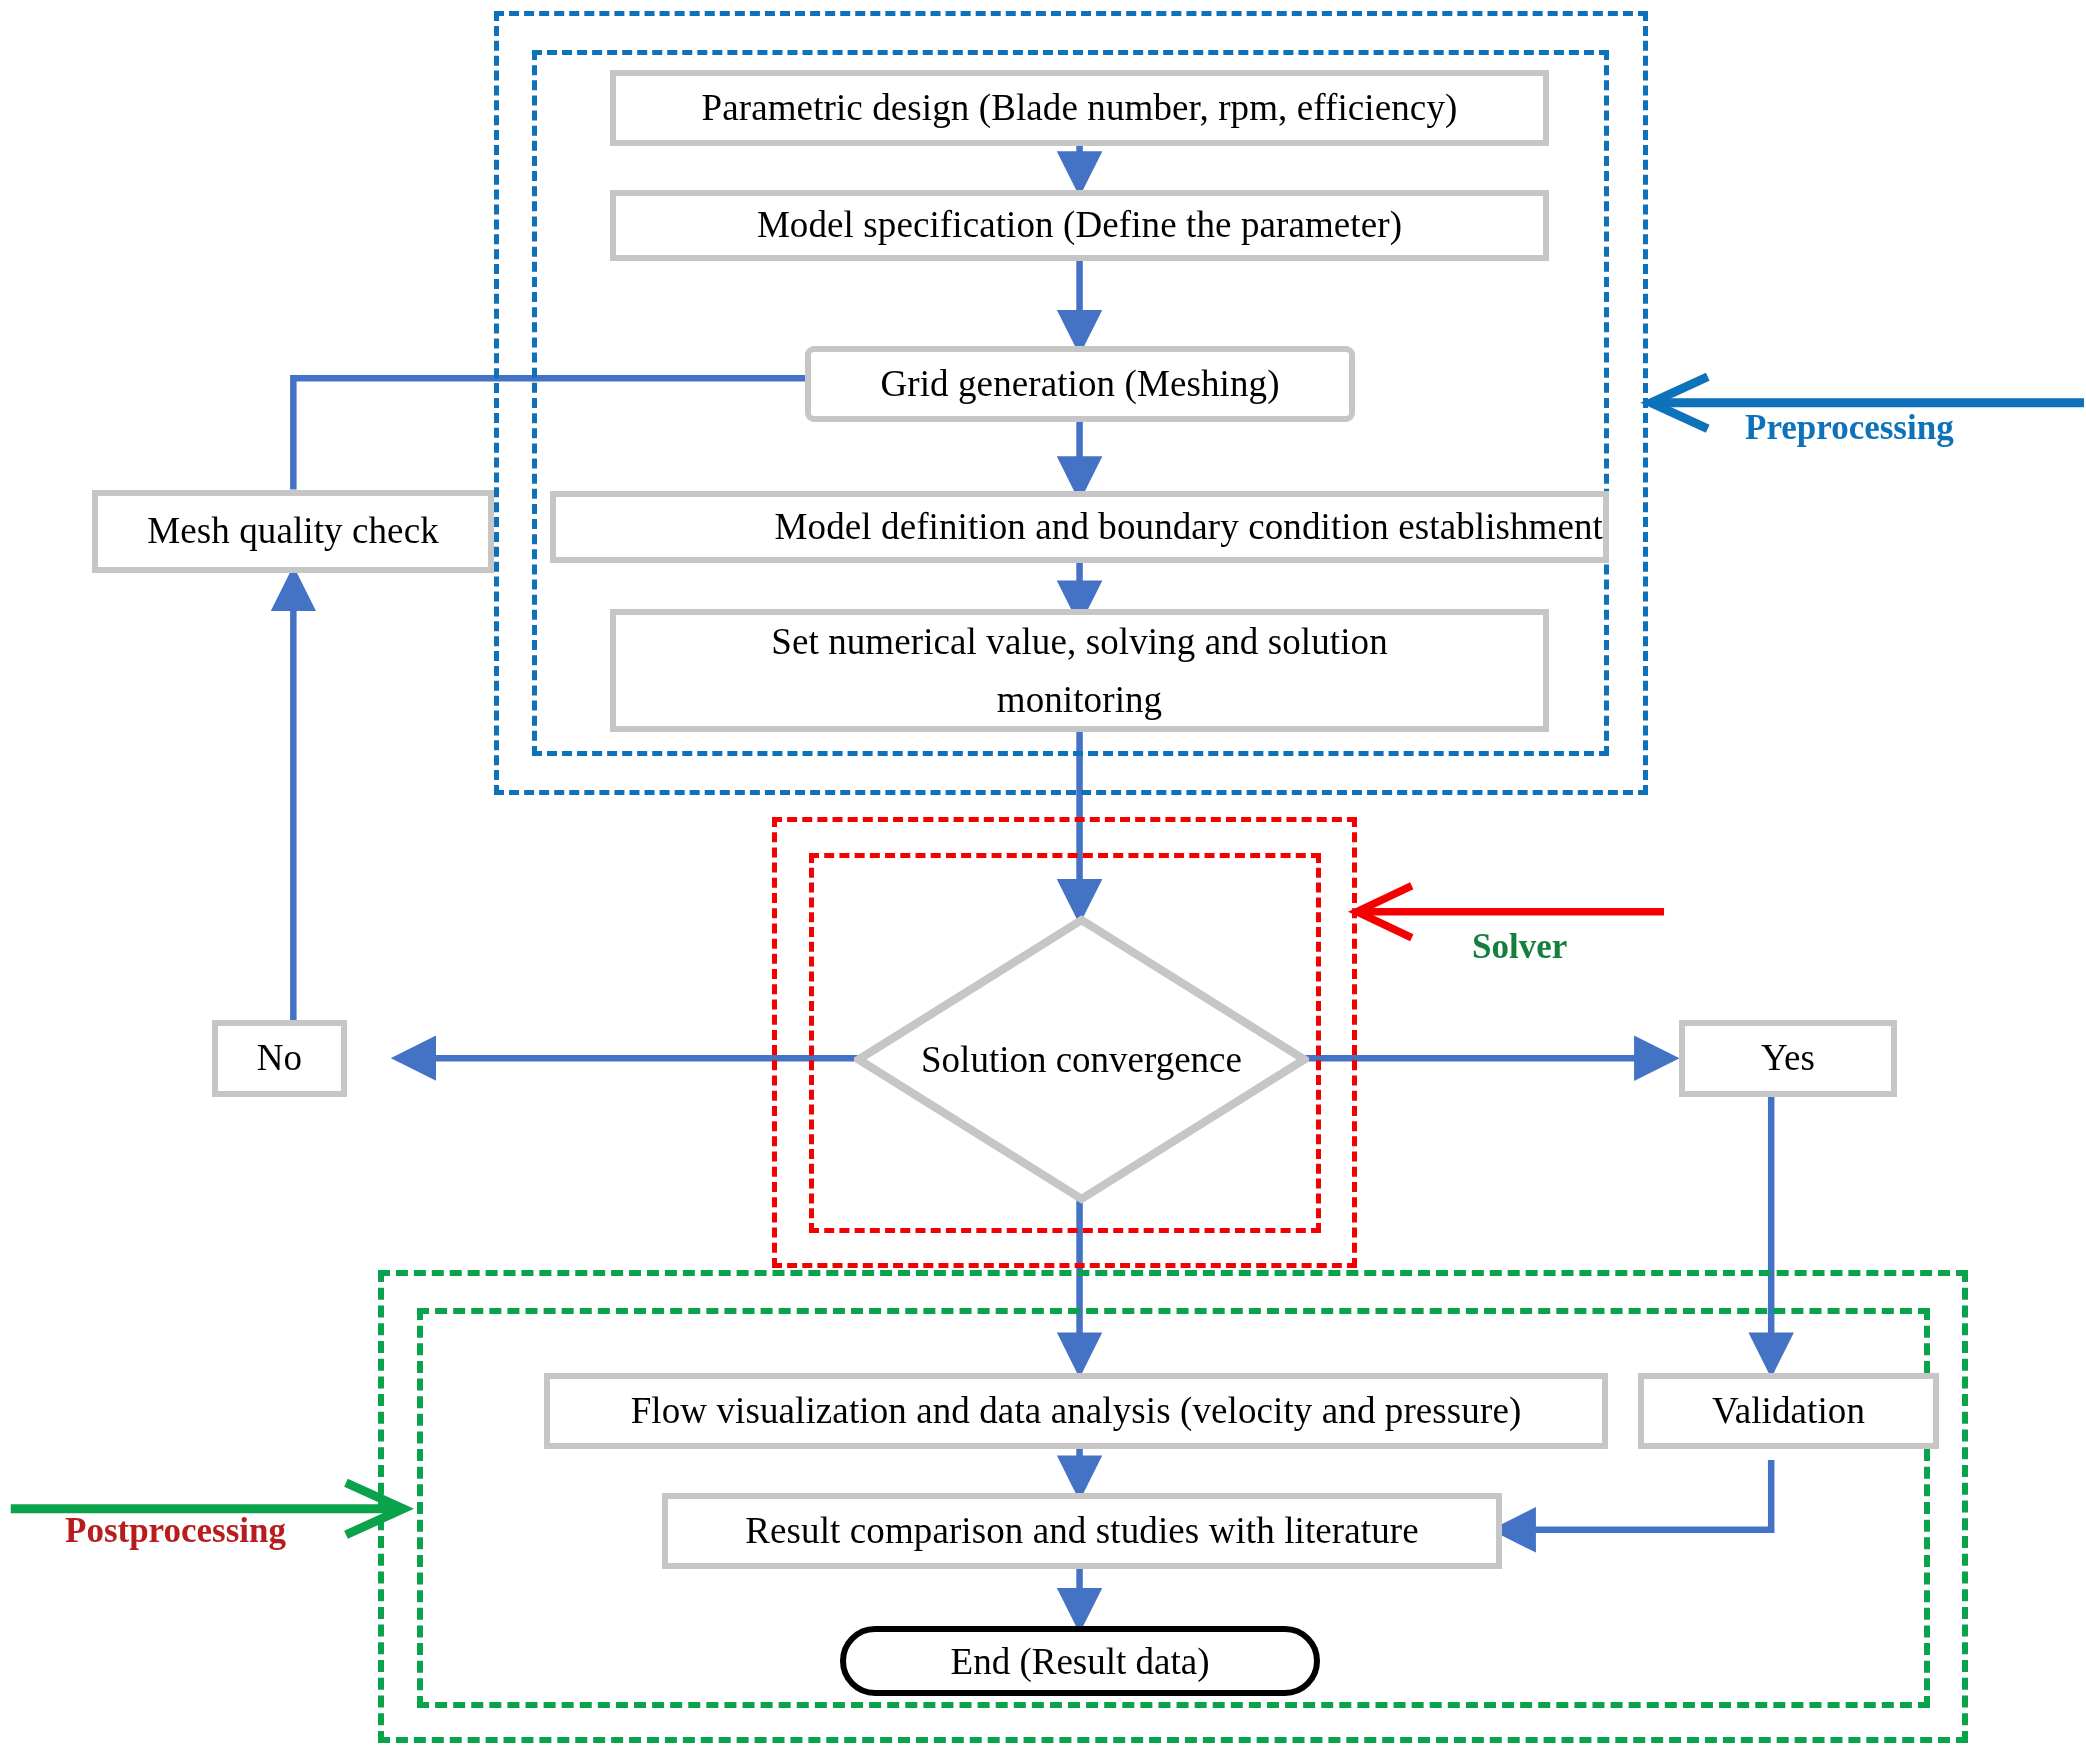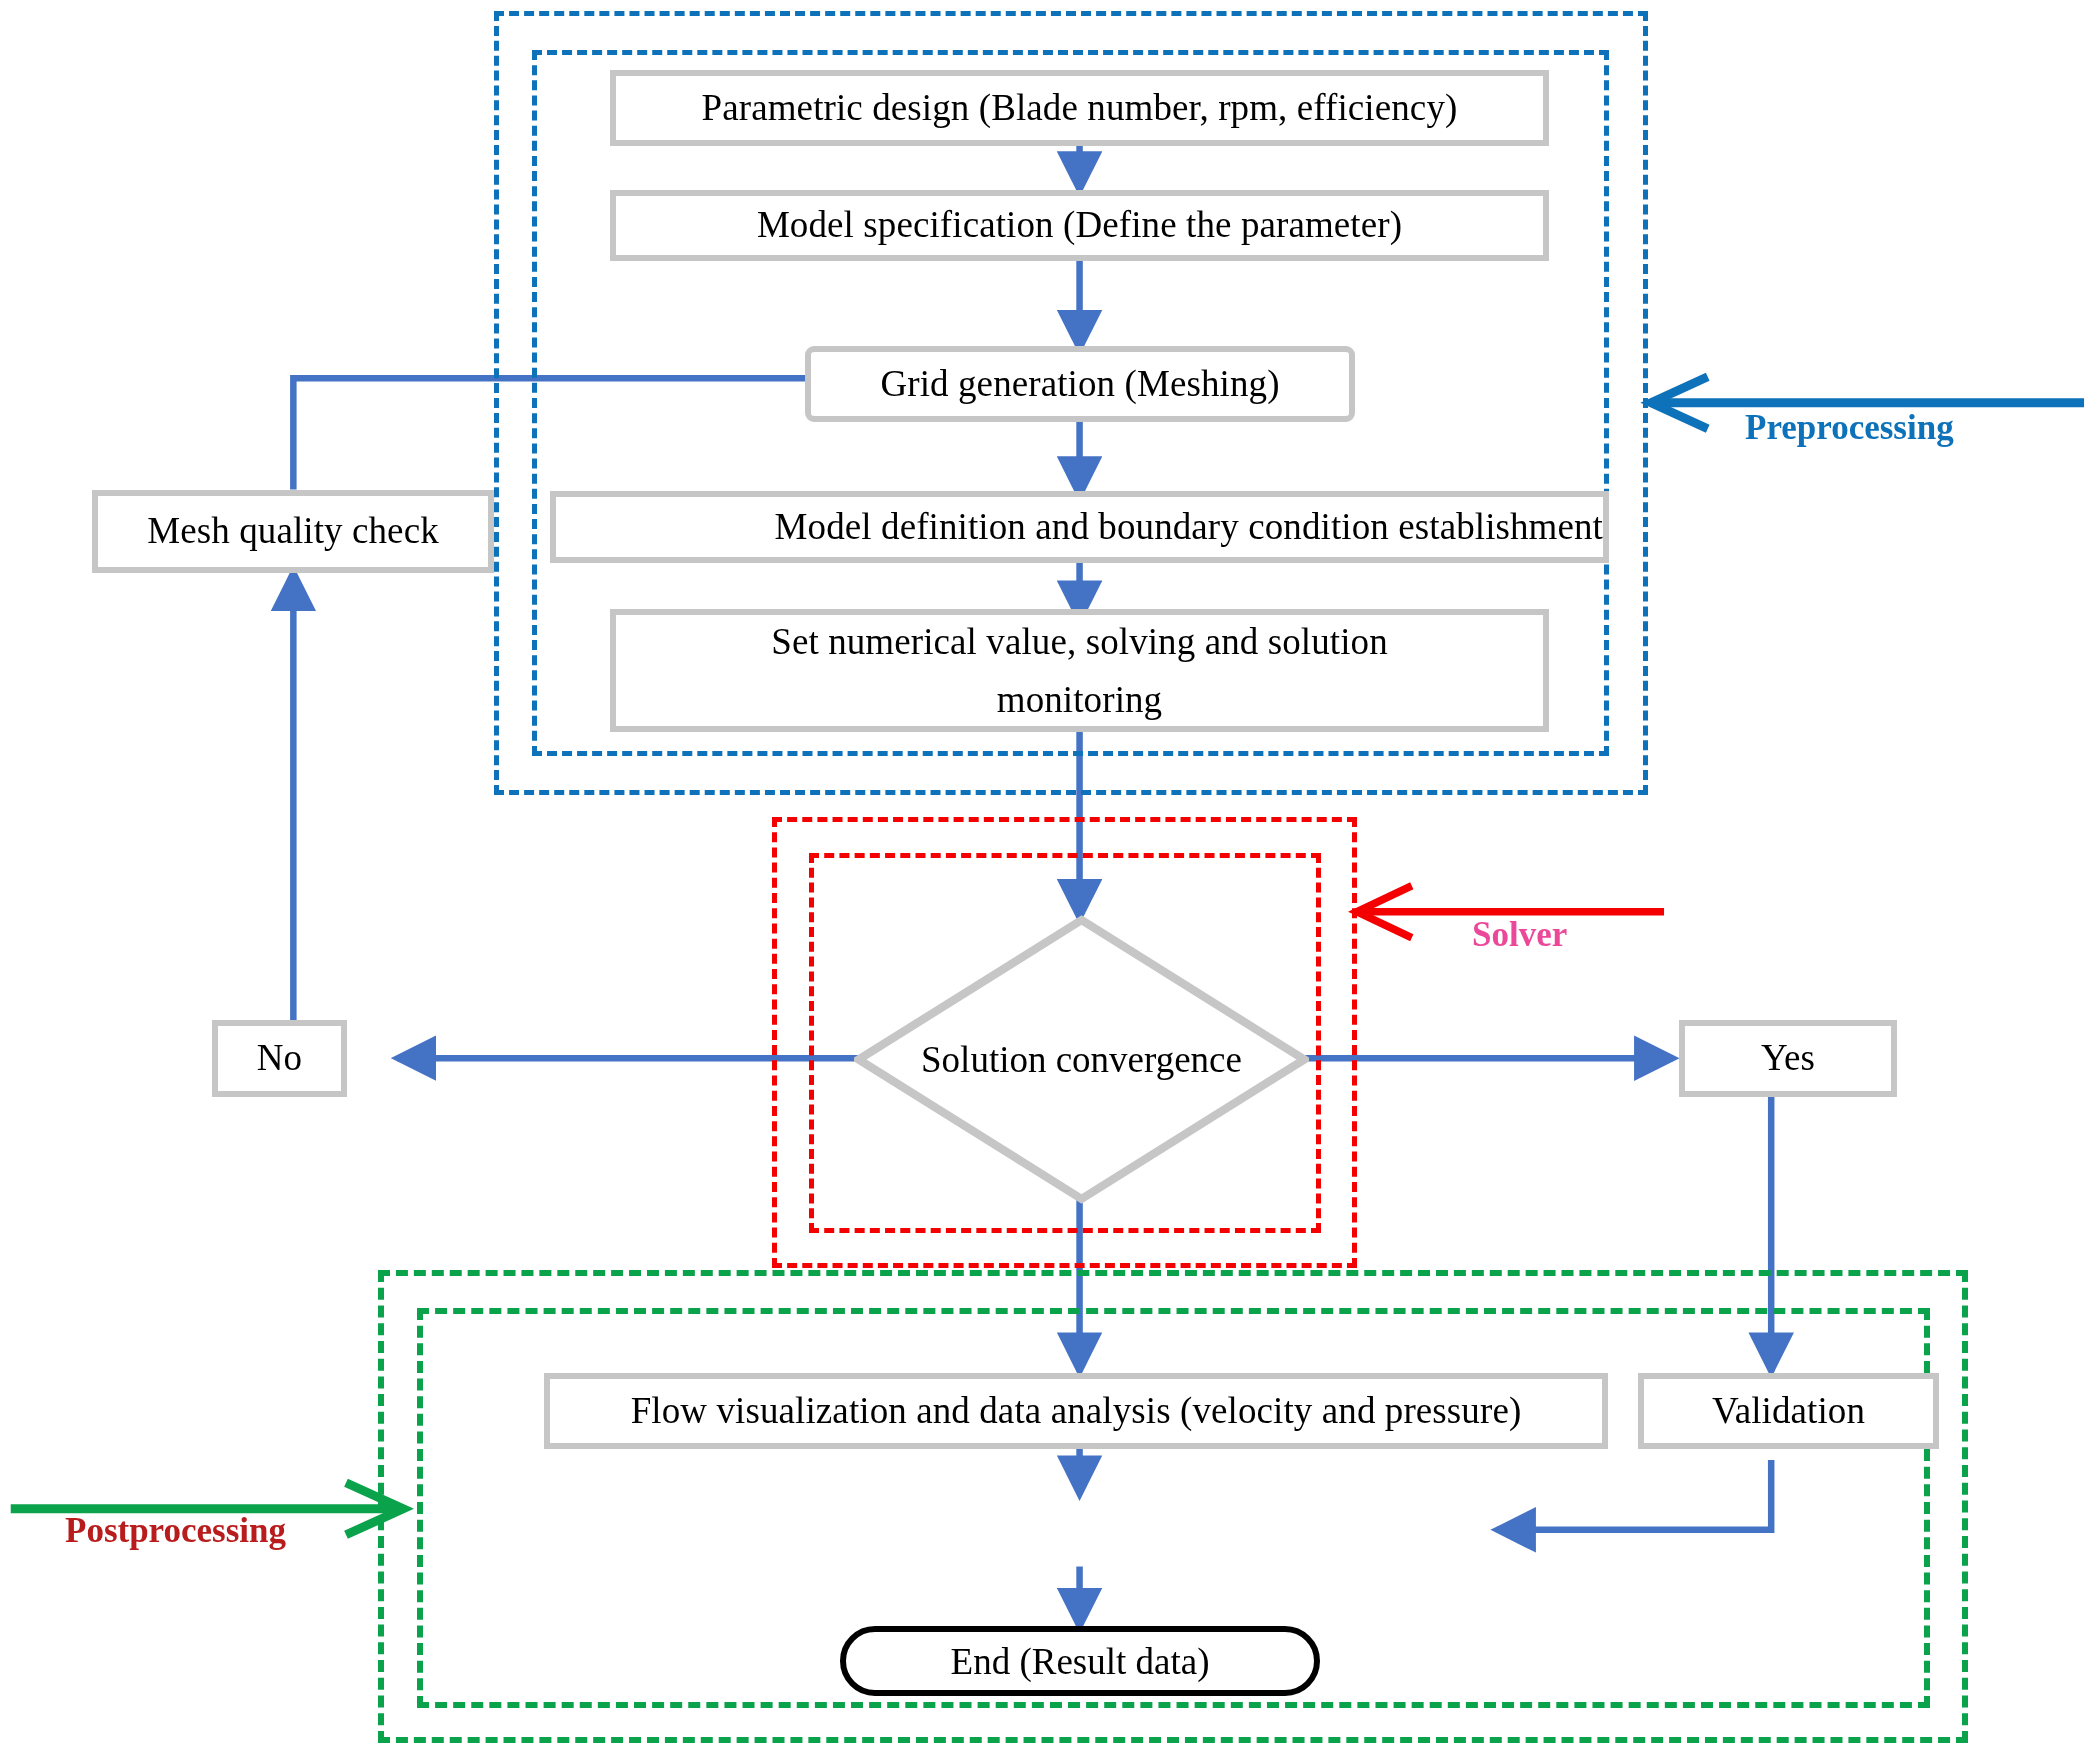--- a/index.html
+++ b/index.html
@@ -75,21 +75,21 @@
   
   .callout{
     position:absolute;
     font-family:"Liberation Serif", serif;
     font-weight:bold;
     font-size:35px;
     white-space:nowrap;
     z-index:8;
   }
   .callout.blue{color:#0d72b9;}
-  .callout.red{color:#ec4899;}
+  .callout.red{color:#15803d;margin-top:12px;}
   .callout.green{color:#b91c1c;}
 </style>
 </head>
 <body>
 
 <div id="stage">
 
   <div class="group-frame frame-blue" style="left:494px; top:10.6px; width:1154px; height:784px;"></div>
   <div class="group-frame frame-blue" style="left:532px; top:50px; width:1077px; height:706px;"></div>
 
@@ -178,20 +178,23 @@
   </div>
 
   <div class="node" style="left:544px; top:1373px; width:1064px; height:76px;">
     <span>Flow visualization and data analysis (velocity and pressure)</span>
   </div>
 
   <div class="node" style="left:1638px; top:1373px; width:301px; height:76px;">
     <span>Validation</span>
   </div>
 
+  <div class="node" style="left:662px; top:1493px; width:840px; height:76px;">
+    <span>Result comparison and studies with literature</span>
+  </div>
 
   <div class="terminator" style="left:840px; top:1626px; width:480px; height:70px;">
     <span>End (Result data)</span>
   </div>
 
   <svg style="position:absolute;left:1638px;top:372px;width:449px;height:71px;z-index:8;" viewBox="0 0 760 120">
     <g stroke="#0d72b9" stroke-width="15" fill="none" stroke-linecap="butt">
       <line x1="755" y1="52" x2="30" y2="52"></line>
       <polyline points="118,8 22,52 118,96"></polyline>
     </g>

